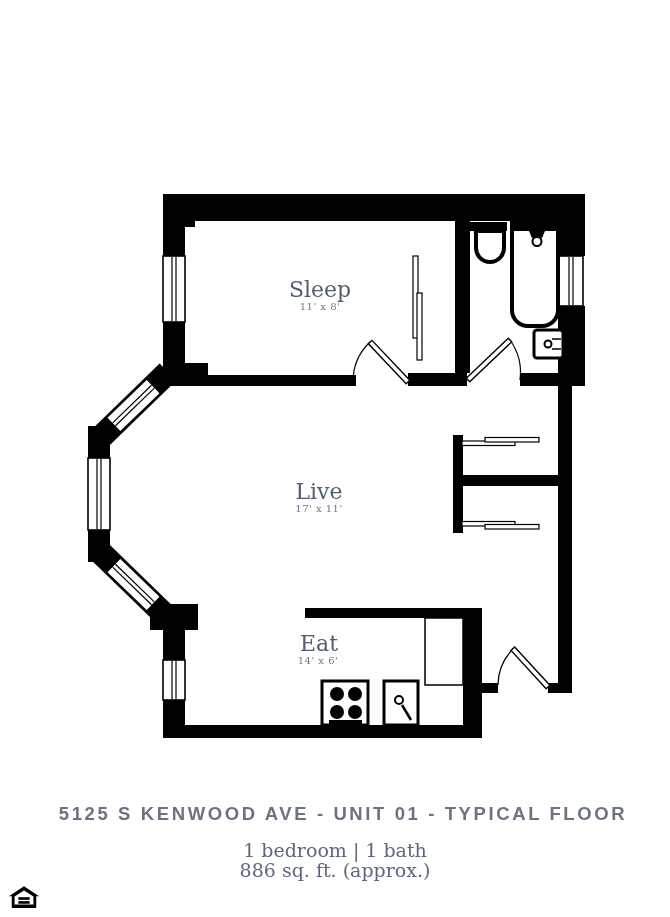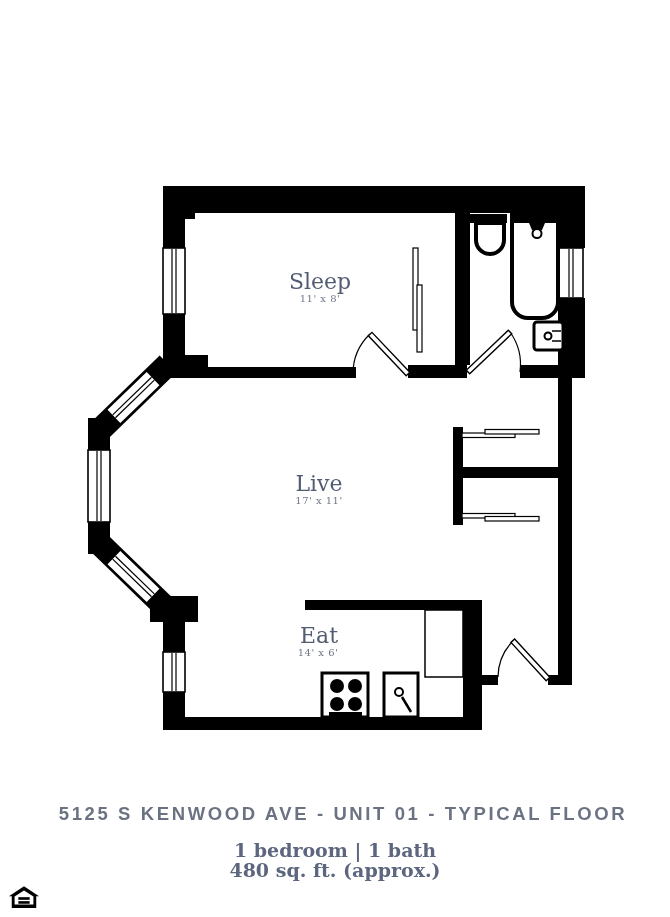--- a/index.html
+++ b/index.html
@@ -10,21 +10,21 @@
     --subtitle:#5c667e;
     --background:#ffffff;
   }
   html,body{margin:0;padding:0;}
   body{
     width:670px;height:917px;position:relative;
     background:var(--background);
     font-family:"Liberation Sans",sans-serif;
     overflow:hidden;
   }
-  .plan-wrap{position:absolute;left:0;top:0;width:560px;height:790px;}
+  .plan-wrap{position:absolute;left:0;top:8px;width:560px;height:790px;}
   svg text{user-select:none;}
   .room-label{
     font-family:"DejaVu Serif",serif;
     font-size:22px;
     fill:var(--room-label);
     text-anchor:middle;
   }
   .room-dims{
     font-family:"DejaVu Serif",serif;
     font-size:10px;
@@ -44,21 +44,21 @@
   .footer-title{
     position:absolute;left:0;top:803px;width:670px;
     text-align:center;white-space:nowrap;
     font-weight:700;font-size:18.5px;letter-spacing:2.6px;
     color:var(--title);
     margin-left:8px;
   }
   .footer-sub{
     position:absolute;left:0;width:670px;text-align:center;
     font-family:"DejaVu Serif",serif;
-    font-size:19px;color:var(--subtitle);font-weight:bold;
+    font-size:19px;color:var(--subtitle);
   }
   .footer-sub.line1{top:839px;}
   .footer-sub.line2{top:859px;}
   .eho-logo{position:absolute;left:8px;top:886px;}
 </style>
 </head>
 <body>
 
 <div class="plan-wrap">
 <svg width="670" height="790" viewBox="0 0 670 790" xmlns="http://www.w3.org/2000/svg">
@@ -198,21 +198,21 @@
   <text class="room-label" x="319" y="491">Live</text>
   <text class="room-dims" x="319" y="504">17' x 11'</text>
 
   <text class="room-label" x="319" y="643">Eat</text>
   <text class="room-dims" x="318" y="656">14' x 6'</text>
 </svg>
 </div>
 
 <div class="footer-title">5125 S KENWOOD AVE - UNIT 01 - TYPICAL FLOOR</div>
 <div class="footer-sub line1">1 bedroom | 1 bath</div>
-<div class="footer-sub line2">480 sq. ft. (approx.)</div>
+<div class="footer-sub line2">886 sq. ft. (approx.)</div>
 
 <div class="eho-logo">
   <svg width="32" height="25" viewBox="0 0 34 26" xmlns="http://www.w3.org/2000/svg">
     <path d="M17 0 L1 10.5 H4 V23 H30 V10.5 H33 Z" fill="#000000"></path>
     <path d="M17 4.5 L7 11 V19.5 H27 V11 Z" fill="#ffffff"></path>
     <rect x="11" y="11.6" width="12" height="2.8" fill="#000000"></rect>
     <rect x="11" y="15.8" width="12" height="2.8" fill="#000000"></rect>
   </svg>
 </div>
 

